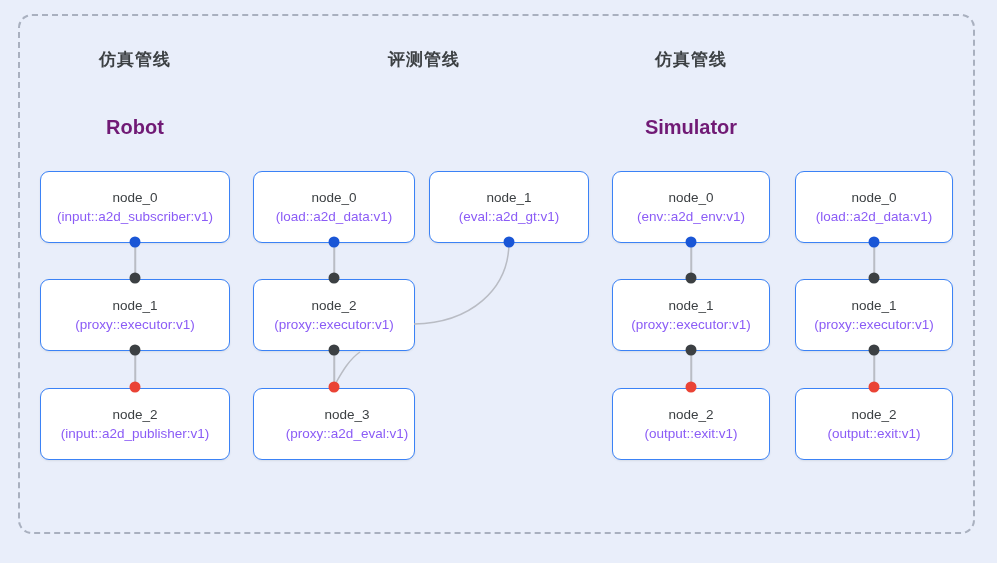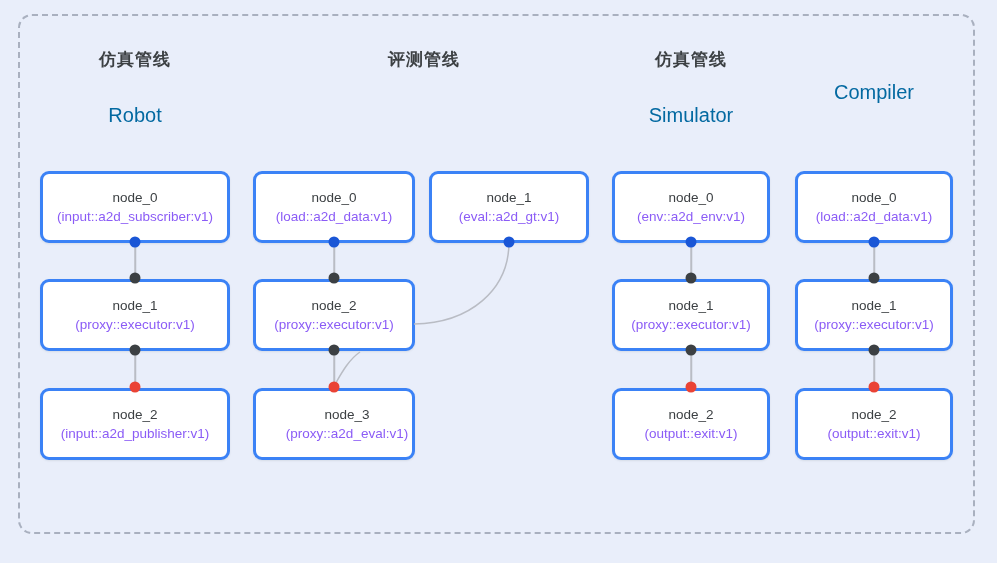--- a/index.html
+++ b/index.html
@@ -45,32 +45,32 @@
     text-align: center;
     font-size: 17px;
     font-weight: bold;
     color: #3c4043;
     letter-spacing: 1px;
     white-space: nowrap;
   }
   .col-subtitle {
     text-align: center;
     font-size: 20px;
-    color: #0369a1;
-    margin-top: 33px;
+    color: #701a75;
+    margin-top: 45px;
     white-space: nowrap;
-    font-weight: normal;
+    font-weight: bold;
   }
 
   
   .node {
     position: absolute;
     box-sizing: border-box;
     background: #ffffff;
-    border: 3px solid #3b82f6;
+    border: 1px solid #3b82f6;
     border-radius: 9px;
     box-shadow: 0 1px 2px rgba(60,64,67,0.10);
     display: flex;
     flex-direction: column;
     align-items: center;
     justify-content: center;
     height: 72px;
   }
   .node-title {
     font-size: 13.5px;
@@ -204,21 +204,20 @@
   <div class="port black" style="left:691px; top:350px;"></div>
   <div class="edge-v" style="left:691px; top:350px; height:37px;"></div>
   <div class="port red" style="left:691px; top:387px;"></div>
 
   <div class="node" style="left:612px; top:388px; width:158px;">
     <div class="node-title">node_2</div>
     <div class="node-sub">(output::exit:v1)</div>
   </div>
 
   <div class="column" style="left:779px; width:190px;">
-    <div class="col-subtitle">Compiler</div>
   </div>
 
   <div class="node" style="left:795px; top:171px; width:158px;">
     <div class="node-title">node_0</div>
     <div class="node-sub">(load::a2d_data:v1)</div>
   </div>
   <div class="port blue" style="left:874px; top:242px;"></div>
   <div class="edge-v" style="left:874px; top:242px; height:36px;"></div>
   <div class="port black" style="left:874px; top:278px;"></div>
 

